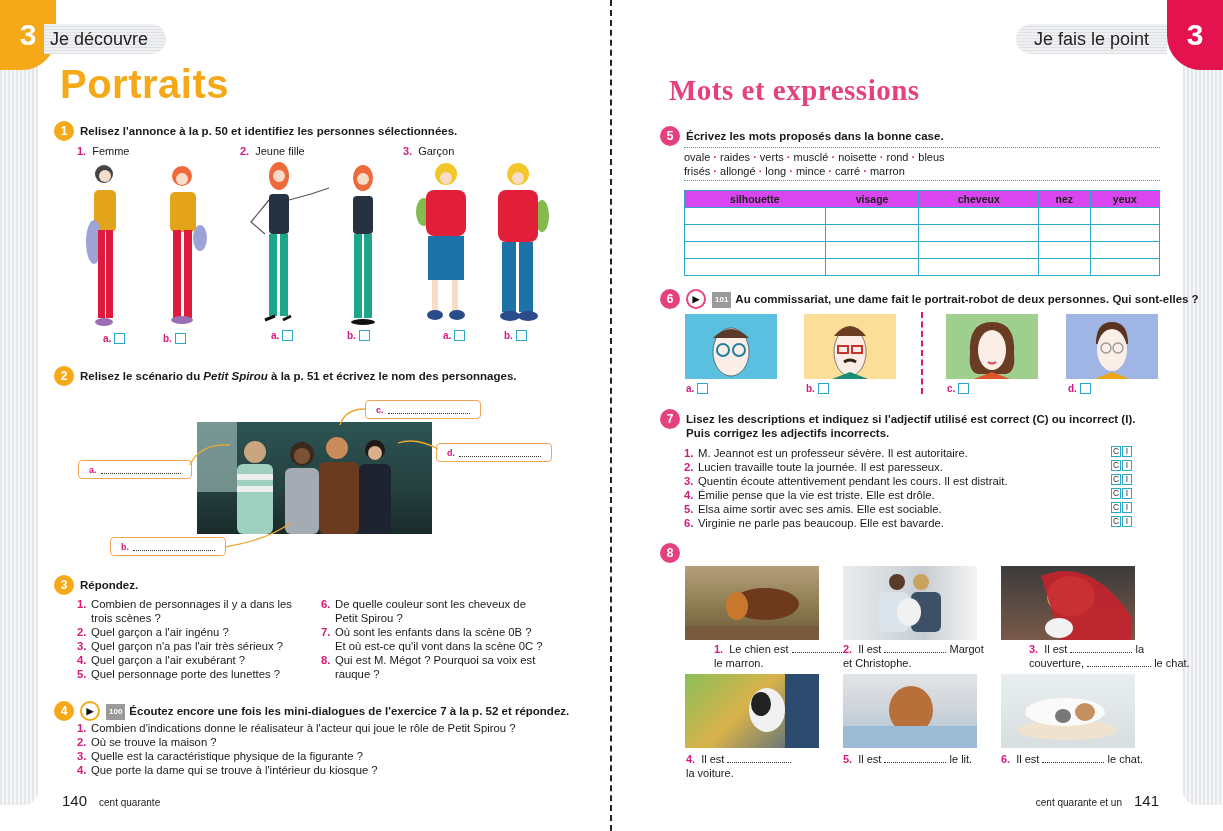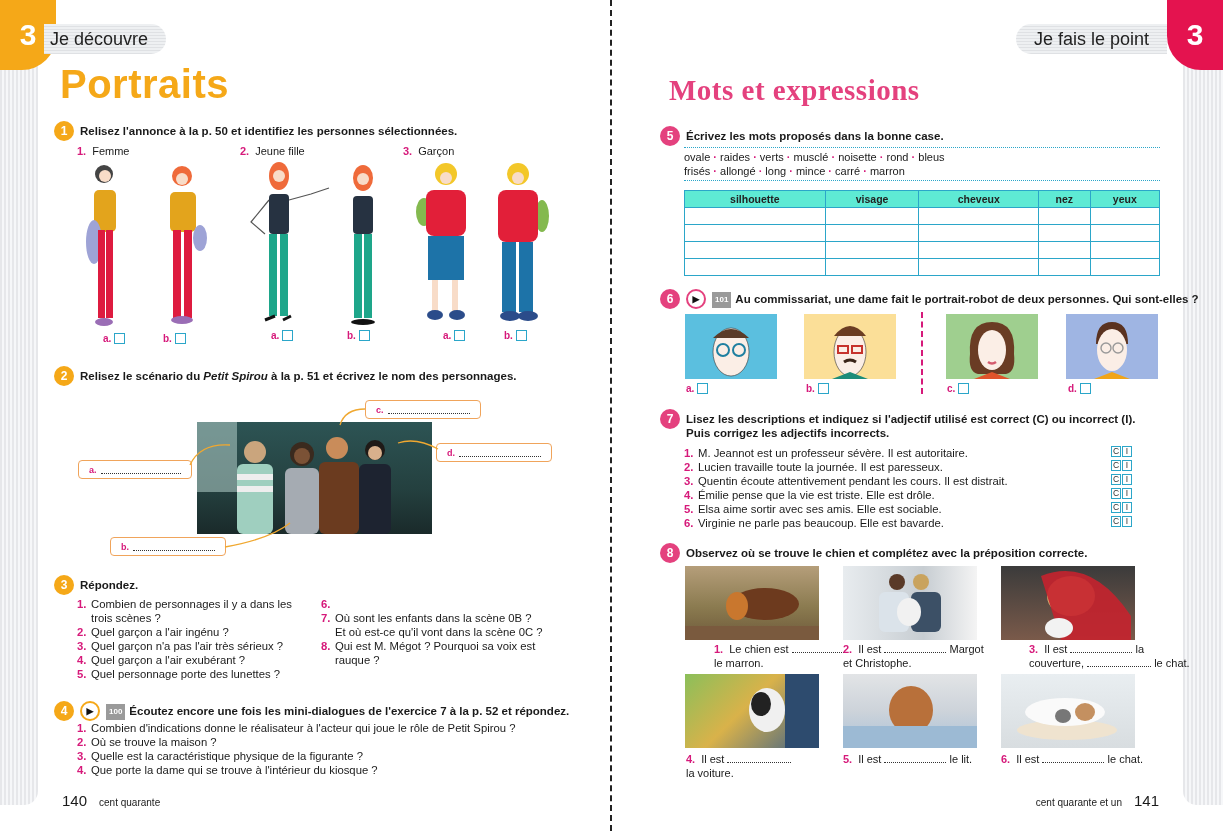--- a/index.html
+++ b/index.html
@@ -58,21 +58,21 @@
     
     .photo { position: absolute; overflow: hidden; }
     .callout { position: absolute; height: 19px; border: 1.5px solid #f0a45b; border-radius: 4px; background: #fff; font-size: 9px; display: flex; align-items: center; padding-left: 10px; }
     .callout .lt { color: #d6197a; font-weight: bold; margin-right: 4px; }
     .callout .dots { border-bottom: 1px dotted #333; flex: 1; margin-right: 10px; height: 8px; }
 
     
     .wordbank { position: absolute; left: 684px; top: 147px; width: 476px; border-top: 1.5px dotted #2ba6c9; border-bottom: 1.5px dotted #2ba6c9; font-size: 11px; line-height: 14px; padding: 2px 0 2px; }
     .wordbank .sep { color: #d6197a; font-weight: bold; }
     table.grid { position: absolute; left: 684px; top: 190px; width: 476px; border-collapse: collapse; }
-    table.grid th { background: #5eead4; font-size: 10.5px; font-weight: bold; height: 17px; border: 1.5px solid #2ba6c9; color: #222; }
+    table.grid th { background: #d946ef; font-size: 10.5px; font-weight: bold; height: 17px; border: 1.5px solid #2ba6c9; color: #222; }
     table.grid td { height: 17px; border: 1.5px solid #2ba6c9; }
 
     
     .ci { position: absolute; left: 1111px; display: flex; gap: 1px; }
     .ci span { width: 10px; height: 11px; border: 1.3px solid #2ba6c9; font-size: 8.5px; line-height: 9px; text-align: center; color: #333; }
 
     
     .caption { position: absolute; font-size: 11px; line-height: 14px; }
     .blank { display: inline-block; border-bottom: 1px dotted #333; height: 10px; vertical-align: baseline; }
 
@@ -240,20 +240,21 @@
           <span>Quel garçon a l'air exubérant ?</span>
         </div>
       <div class="row">
           <span class="num">5.</span>
           <span>Quel personnage porte des lunettes ?</span>
         </div>
     </div>
     <div class="item-list" style="left:321px; top:597px; width:240px;">
       <div class="row">
           <span class="num">6.</span>
+          <span><span>De quelle couleur sont les cheveux de</span><br><span>Petit Spirou ?</span></span>
         </div>
       <div class="row">
           <span class="num">7.</span>
           <span><span>Où sont les enfants dans la scène 0B ?</span><br><span>Et où est-ce qu'il vont dans la scène 0C ?</span></span>
         </div>
       <div class="row">
           <span class="num">8.</span>
           <span><span>Qui est M. Mégot ? Pourquoi sa voix est</span><br><span>rauque ?</span></span>
         </div>
     </div>
@@ -447,21 +448,20 @@
       <span>C</span>
       <span>I</span>
     </div>
   <div class="ci" style="top:516px;">
       <span>C</span>
       <span>I</span>
     </div>
 
   <div class="ex-head" style="left:660px; top:546px; width:520px;">
     <span class="ex-num pink">8</span>
-    <span>Observez où se trouve le chien et complétez avec la préposition correcte.</span>
   </div>
 
   <div class="photo" style="left:685px; top:566px; width:134px; height:74px; background: linear-gradient(180deg,#b59e7a 0%,#8b7b50 55%,#6e5a3a 100%);">
     <svg width="134" height="74">
         <ellipse cx="80" cy="38" rx="34" ry="16" fill="#6d3a1e"></ellipse>
         <ellipse cx="52" cy="40" rx="11" ry="14" fill="#c9772e"></ellipse>
         <rect x="0" y="60" width="134" height="14" fill="#7a5a3e"></rect>
       </svg>
   </div>
   <div class="photo" style="left:843px; top:566px; width:134px; height:74px; background: linear-gradient(90deg,#e8ecef 0%,#c7cdd2 60%,#f4f4f4 100%);">

